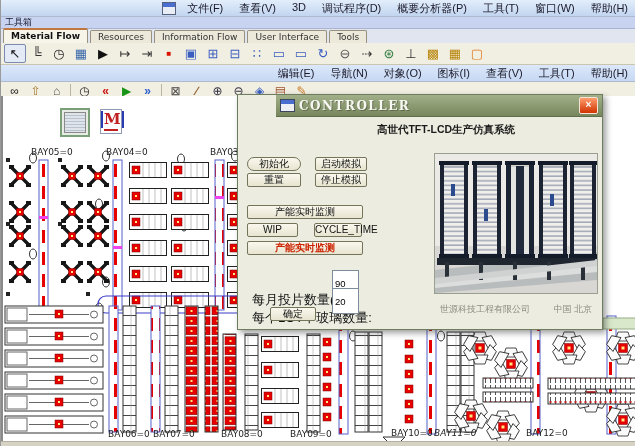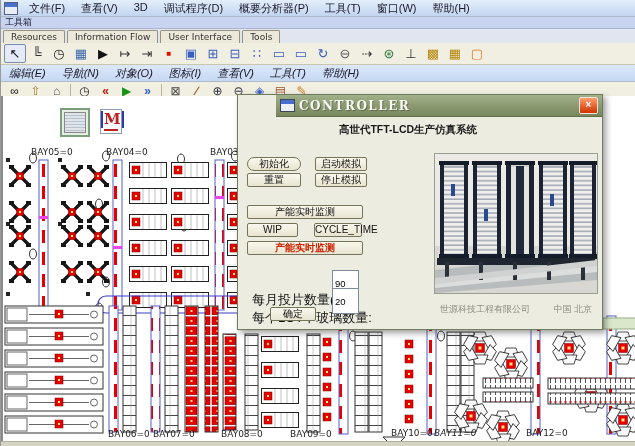--- a/index.html
+++ b/index.html
@@ -1,21 +1,21 @@
 <!DOCTYPE html>
 <html><head>
 <meta charset="utf-8">
 <style>
   html,body{margin:0;padding:0;background:#fff;}
   .app{position:relative;width:635px;height:446px;overflow:hidden;
        font-family:"Liberation Sans",sans-serif;background:#fff;
        border-left:1px solid #9a9a9a;}
   
   .menubar{height:16px;display:flex;align-items:center;font-size:11px;color:#1a1a2a;
-           background:linear-gradient(180deg,#e3eefb,#c2d5f0);border-bottom:1px solid #aebad0;}
+           background:linear-gradient(180deg,#e3eefb,#c2d5f0);border-bottom:1px solid #aebad0;justify-content:flex-end;}
   .menu-item{padding:0 8px;cursor:default;white-space:nowrap;}
   .app-icon{width:12px;height:11px;margin:0 3px 0 3px;display:inline-block;
             background:linear-gradient(180deg,#4a6fd0 0 4px,#e9edf5 4px);border:1px solid #55617f;}
   
   .toolbox-title{height:11px;line-height:11px;font-size:9px;padding-left:4px;color:#15152a;
                  background:#c7d3f0;border-bottom:1px solid #aab4cf;}
   .tabs{height:14px;display:flex;align-items:flex-end;background:#e0e5ef;padding-left:2px;
         font-family:"DejaVu Sans",sans-serif;font-size:9px;}
   .tab{background:#ece9da;border:1px solid #97917d;border-bottom:none;color:#333;
        padding:0 7px;margin-right:2px;height:12px;line-height:12px;border-radius:2px 2px 0 0;}
@@ -25,21 +25,21 @@
   .toolbar{display:flex;align-items:center;background:#f1eee2;border-bottom:1px solid #c9c5ae;
            padding-left:3px;}
   .toolbar.objects{height:21px;}
   .toolbar.frame{height:18px;}
   .ticon{width:20px;height:17px;display:flex;align-items:center;justify-content:center;
          font-size:13px;line-height:1;cursor:default;border:1px solid transparent;border-radius:2px;}
   .toolbar.frame .ticon{width:19px;height:15px;font-size:12px;}
   .ticon.pressed{border:1px solid #7a8ab0;background:#e4ebf6;}
   .tsep{width:1px;height:14px;background:#b9b5a0;margin:0 3px;}
   
-  .menubar.frame2{background:linear-gradient(180deg,#dcE8fa,#c6d8f2);font-style:italic;}
+  .menubar.frame2{background:linear-gradient(180deg,#dcE8fa,#c6d8f2);}
   
   .workspace{position:absolute;left:0;top:96px;width:635px;height:350px;background:#ffffff;
              border-left:2px solid #8a8a8a;box-sizing:border-box;}
   .workspace svg{position:absolute;left:0;top:0;}
   .bay-label{position:absolute;font-family:"DejaVu Sans",sans-serif;font-size:9px;color:#1c1c1c;
              white-space:nowrap;}
   .bottom-strip{position:absolute;left:0;top:441px;width:635px;height:5px;background:#d6d2c4;
                 border-top:1px solid #b5b1a0;}
   .dicon-frame{position:absolute;left:57px;top:12px;width:30px;height:29px;border:2px solid #79a078;
                background:#e7ece5;box-sizing:border-box;}
@@ -59,21 +59,21 @@
              border-bottom:1px solid #5f6e4b;margin-left:38px;}
   .dlg-sysicon{width:13px;height:11px;margin-right:4px;
                background:linear-gradient(180deg,#4a6fd0 0 4px,#eef0f4 4px);border:1px solid #3c465e;}
   .dlg-title-text{font-family:"DejaVu Serif",serif;font-weight:bold;font-size:12px;color:#f8f8f2;
                   letter-spacing:1.5px;text-shadow:1px 1px 0 rgba(0,0,0,.3);}
   .dlg-close{margin-left:auto;width:17px;height:15px;border:1px solid #f3e4da;border-radius:2px;
              background:linear-gradient(180deg,#ff9d6d,#d13200);color:#fff;font-size:10px;
              font-weight:bold;text-align:center;line-height:14px;cursor:default;}
   .dlg-body{position:relative;height:214px;font-size:10px;color:#111;}
   .dlg-heading{position:absolute;left:0;top:6px;width:340px;text-align:center;font-size:10.5px;
-               font-weight:600;color:#1b1b1b;}
+               font-weight:600;color:#1b1b1b;padding-left:38px;}
   .dbtn{position:absolute;box-sizing:border-box;border:1px solid #74745a;border-radius:2px;
         background:linear-gradient(180deg,#faf8ee,#e7e4d0);font-size:10px;text-align:center;
         line-height:12px;height:14px;color:#111;cursor:default;}
   .dbtn.alert{font-weight:bold;}
   .fld-label{position:absolute;white-space:nowrap;font-size:13px;line-height:13px;margin-top:21px;}
   .fld-input{position:absolute;width:27px;height:24px;box-sizing:border-box;border:1px solid #7d8c9a;
              background:#fff;font-family:"Liberation Sans",sans-serif;font-size:9.5px;padding:12px 2px;}
   .dlg-image{position:absolute;left:196px;top:36px;width:164px;height:141px;border:1px solid #9aa090;
              box-sizing:border-box;overflow:hidden;}
   .dlg-footer{position:absolute;left:196px;top:186px;width:164px;display:flex;
@@ -94,20 +94,21 @@
         <span class="menu-item">调试程序(D)</span>
         <span class="menu-item">概要分析器(P)</span>
         <span class="menu-item">工具(T)</span>
         <span class="menu-item">窗口(W)</span>
         <span class="menu-item">帮助(H)</span>
       </span>
   </div>
 
   <div class="toolbox-title">工具箱</div>
   <div class="tabs" id="toolbox-tabs">
+      <span class="tab active">Material Flow</span>
       <span class="tab">Resources</span>
       <span class="tab">Information Flow</span>
       <span class="tab">User Interface</span>
       <span class="tab">Tools</span>
     </div>
   <div class="toolbar objects" id="toolbar-objects">
       <span class="ticon pressed" style="color: rgb(17, 17, 17);">↖</span>
       <span class="ticon" style="color: rgb(51, 51, 51);">╚</span>
       <span class="ticon" style="color: rgb(51, 51, 51);">◷</span>
       <span class="ticon" style="color: rgb(58, 106, 170);">▦</span>

